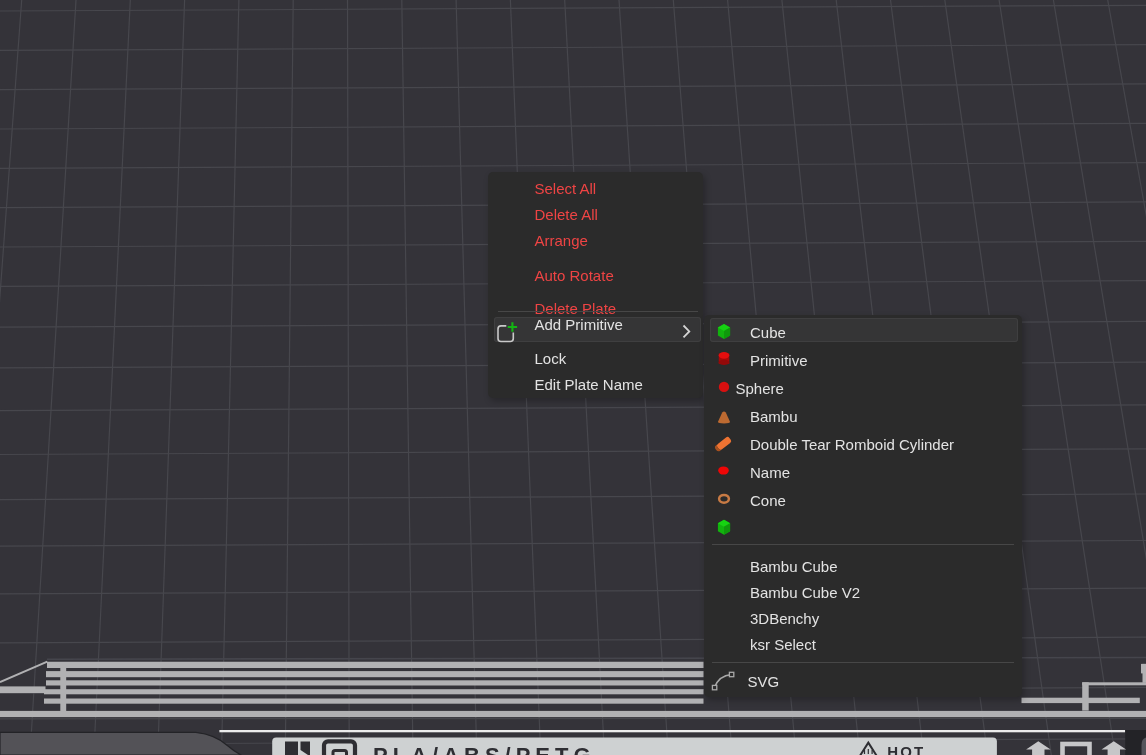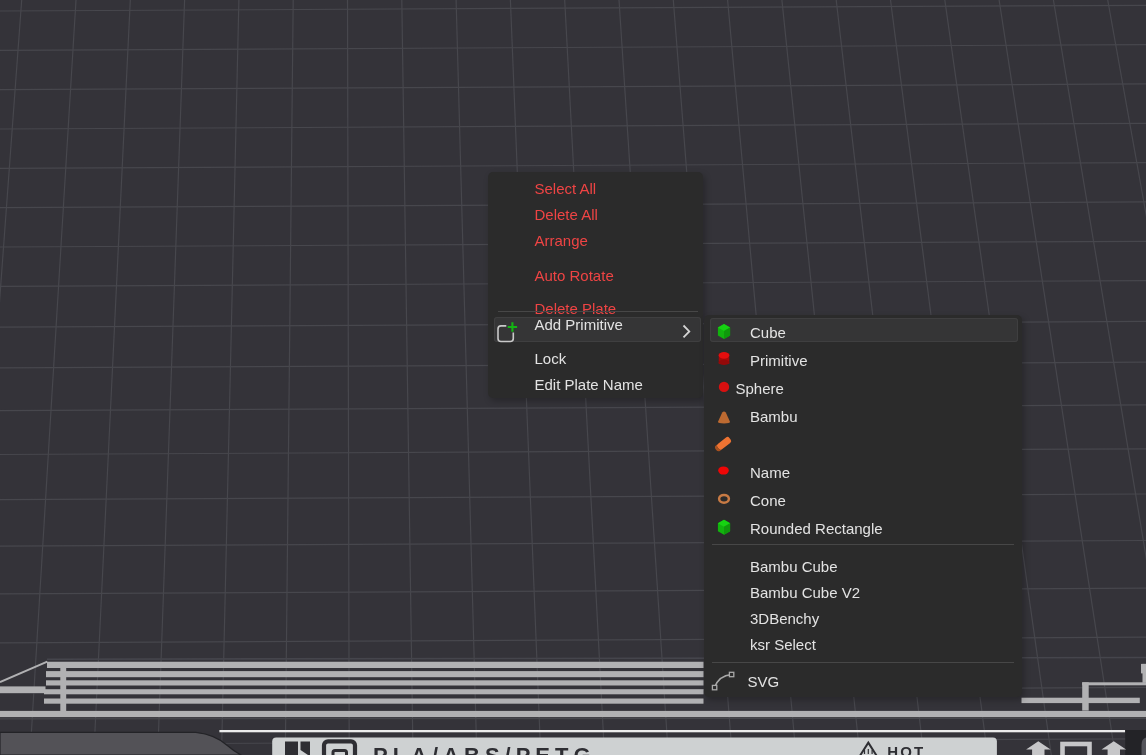--- a/index.html
+++ b/index.html
@@ -126,23 +126,23 @@
         <path d="M1.5,1.5 L7.3,7.4 L1.5,13.3" fill="none" stroke="#d4d4d4" stroke-width="1.8"></path>
       </svg>
 </div>
 
 <div class="menu" style="left:703.5px;top:315.1px;width:318px;height:382.3px">
   <div class="hl" style="left:6px;right:4px;top:3.3px;height:24px"></div>
   <div class="mi" style="left:46.5px;top:3.8px;line-height:28px">Cube</div>
   <div class="mi" style="left:46.5px;top:31.8px;line-height:28px">Primitive</div>
   <div class="mi" style="left:32px;top:59.8px;line-height:28px">Sphere</div>
   <div class="mi" style="left:46.5px;top:87.8px;line-height:28px">Bambu</div>
+  <div class="mi" style="left:46.5px;top:115.8px;line-height:28px">Double Tear Romboid Cylinder</div>
   <div class="mi" style="left:46.5px;top:143.8px;line-height:28px">Name</div>
   <div class="mi" style="left:46.5px;top:171.8px;line-height:28px">Cone</div>
-  <div class="mi" style="left:46.5px;top:199.8px;line-height:28px">Rounded Rectangle</div>
   <div class="sep" style="left:8px;right:8px;top:228.8px"></div>
   <div class="mi" style="left:46.5px;top:238.8px">Bambu Cube</div>
   <div class="mi" style="left:46.5px;top:264.8px">Bambu Cube V2</div>
   <div class="mi" style="left:46.5px;top:290.8px">3DBenchy</div>
   <div class="mi" style="left:46.5px;top:316.8px">ksr Select</div>
   <div class="sep" style="left:8px;right:8px;top:346.7px"></div>
   <div class="mi" style="left:44px;top:353.4px;line-height:28px">SVG</div>
   <svg style="position:absolute;left:7.5px;top:0" width="26" height="382" viewBox="0 0 26 382">
 
     <g transform="translate(13,16.6)">

